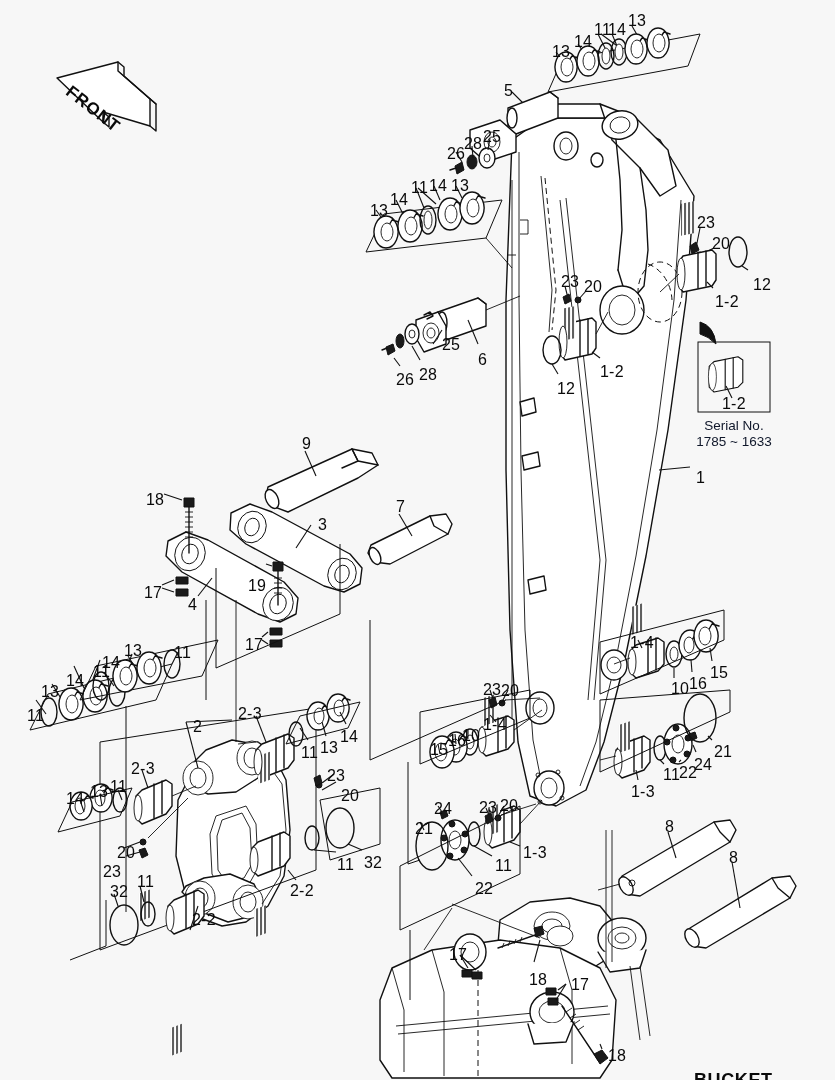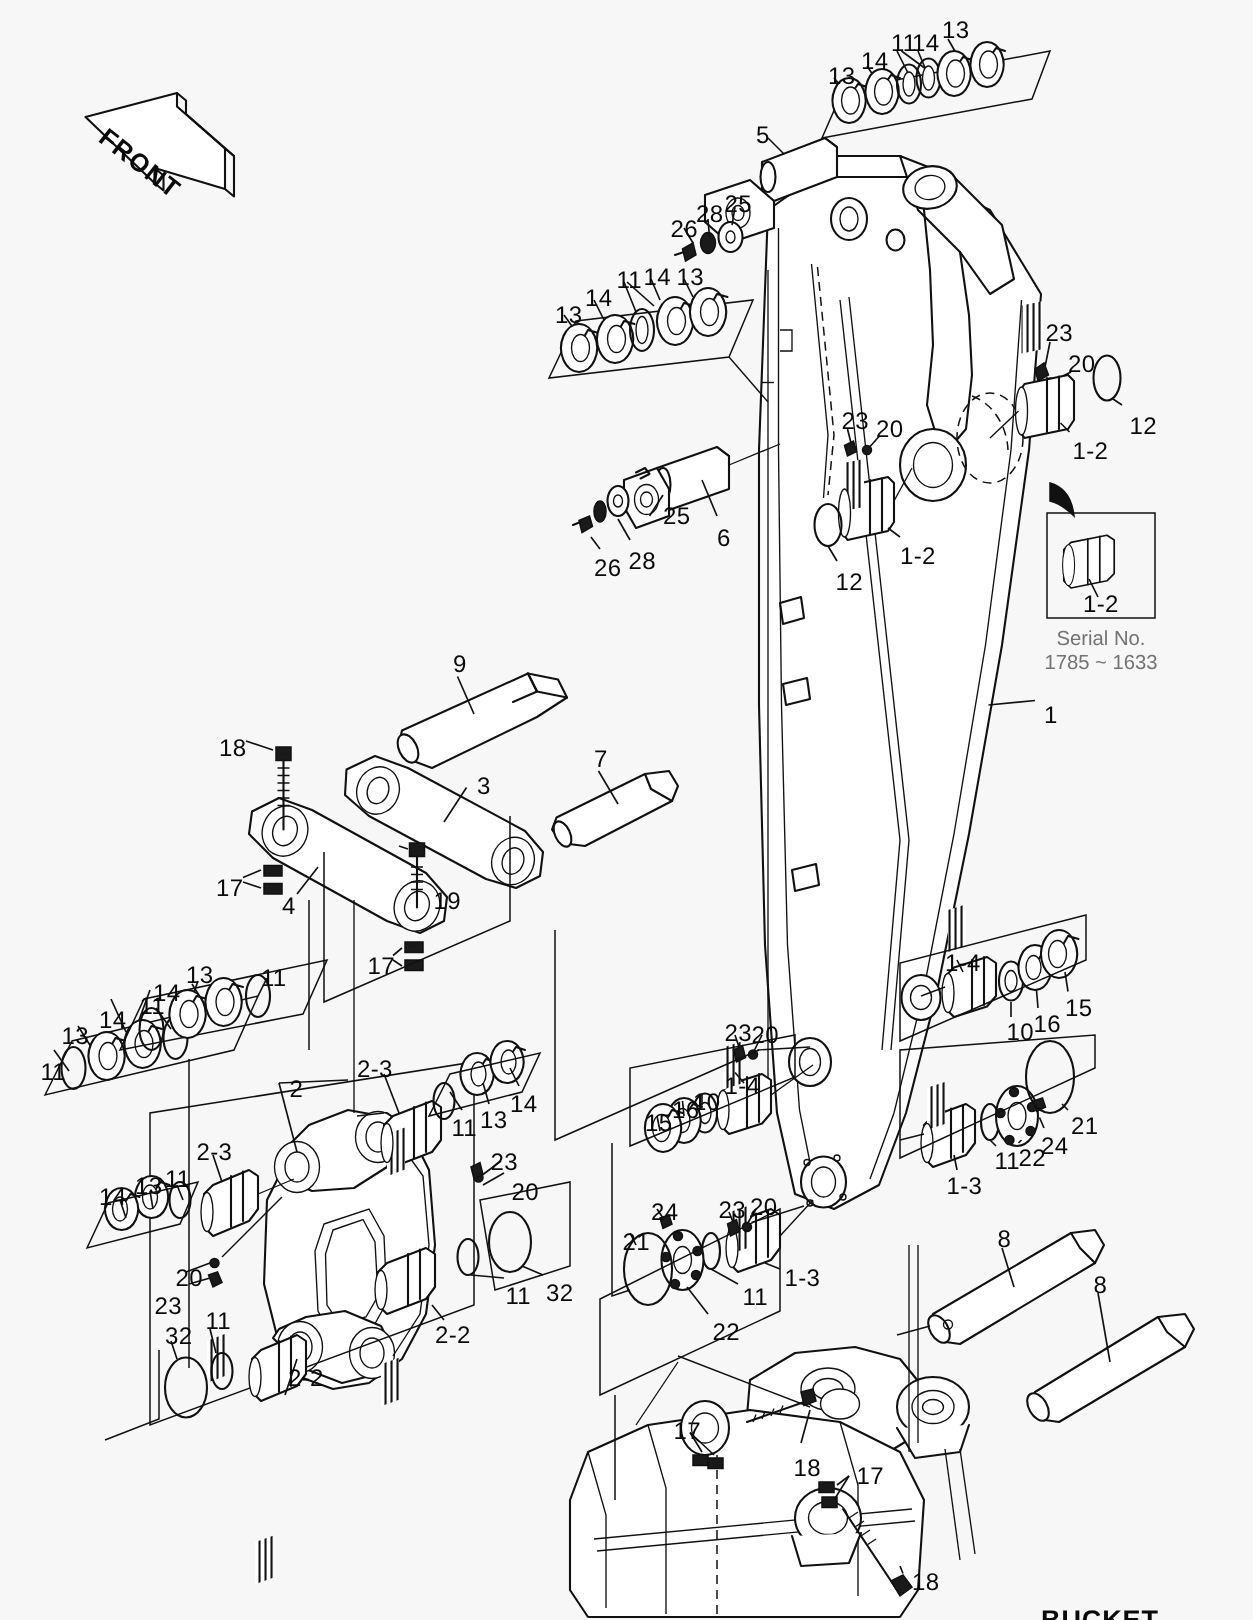--- a/index.html
+++ b/index.html
@@ -28,21 +28,21 @@
     font-weight: 400;
     color: #0a0a0a;
     white-space: nowrap;
     letter-spacing: .2px;
     line-height: 1;
   }
   .serial-cap {
     position: absolute;
     font-family: "Liberation Sans", sans-serif;
     font-size: 13.5px;
-    color: #737373;
+    color: #0f172a;
     white-space: nowrap;
     text-align: center;
     line-height: 1.25;
   }
   .bucket-word {
     position: absolute;
     font-family: "Liberation Sans", sans-serif;
     font-size: 18px;
     font-weight: 700;
     letter-spacing: .6px;
@@ -737,21 +737,21 @@
       <div class="lbl" style="left: 600px; top: 364px;">1-2</div>
       <div class="lbl" style="left: 396px; top: 372px;">26</div>
       <div class="lbl" style="left: 419px; top: 367px;">28</div>
       <div class="lbl" style="left: 442px; top: 337px;">25</div>
       <div class="lbl" style="left: 478px; top: 352px;">6</div>
       <div class="lbl" style="left: 696px; top: 470px;">1</div>
       <div class="lbl" style="left: 302px; top: 436px;">9</div>
       <div class="lbl" style="left: 146px; top: 492px;">18</div>
       <div class="lbl" style="left: 318px; top: 517px;">3</div>
       <div class="lbl" style="left: 396px; top: 499px;">7</div>
-      <div class="lbl" style="left: 248px; top: 594px; margin-left: 41px;">19</div>
+      <div class="lbl" style="left: 248px; top: 578px;">19</div>
       <div class="lbl" style="left: 144px; top: 585px;">17</div>
       <div class="lbl" style="left: 188px; top: 597px;">4</div>
       <div class="lbl" style="left: 245px; top: 637px;">17</div>
       <div class="lbl" style="left: 174px; top: 645px;">11</div>
       <div class="lbl" style="left: 124px; top: 643px;">13</div>
       <div class="lbl" style="left: 102px; top: 655px;">14</div>
       <div class="lbl" style="left: 93px; top: 664px;">11</div>
       <div class="lbl" style="left: 41px; top: 684px;">13</div>
       <div class="lbl" style="left: 66px; top: 673px;">14</div>
       <div class="lbl" style="left: 27px; top: 708px;">11</div>

